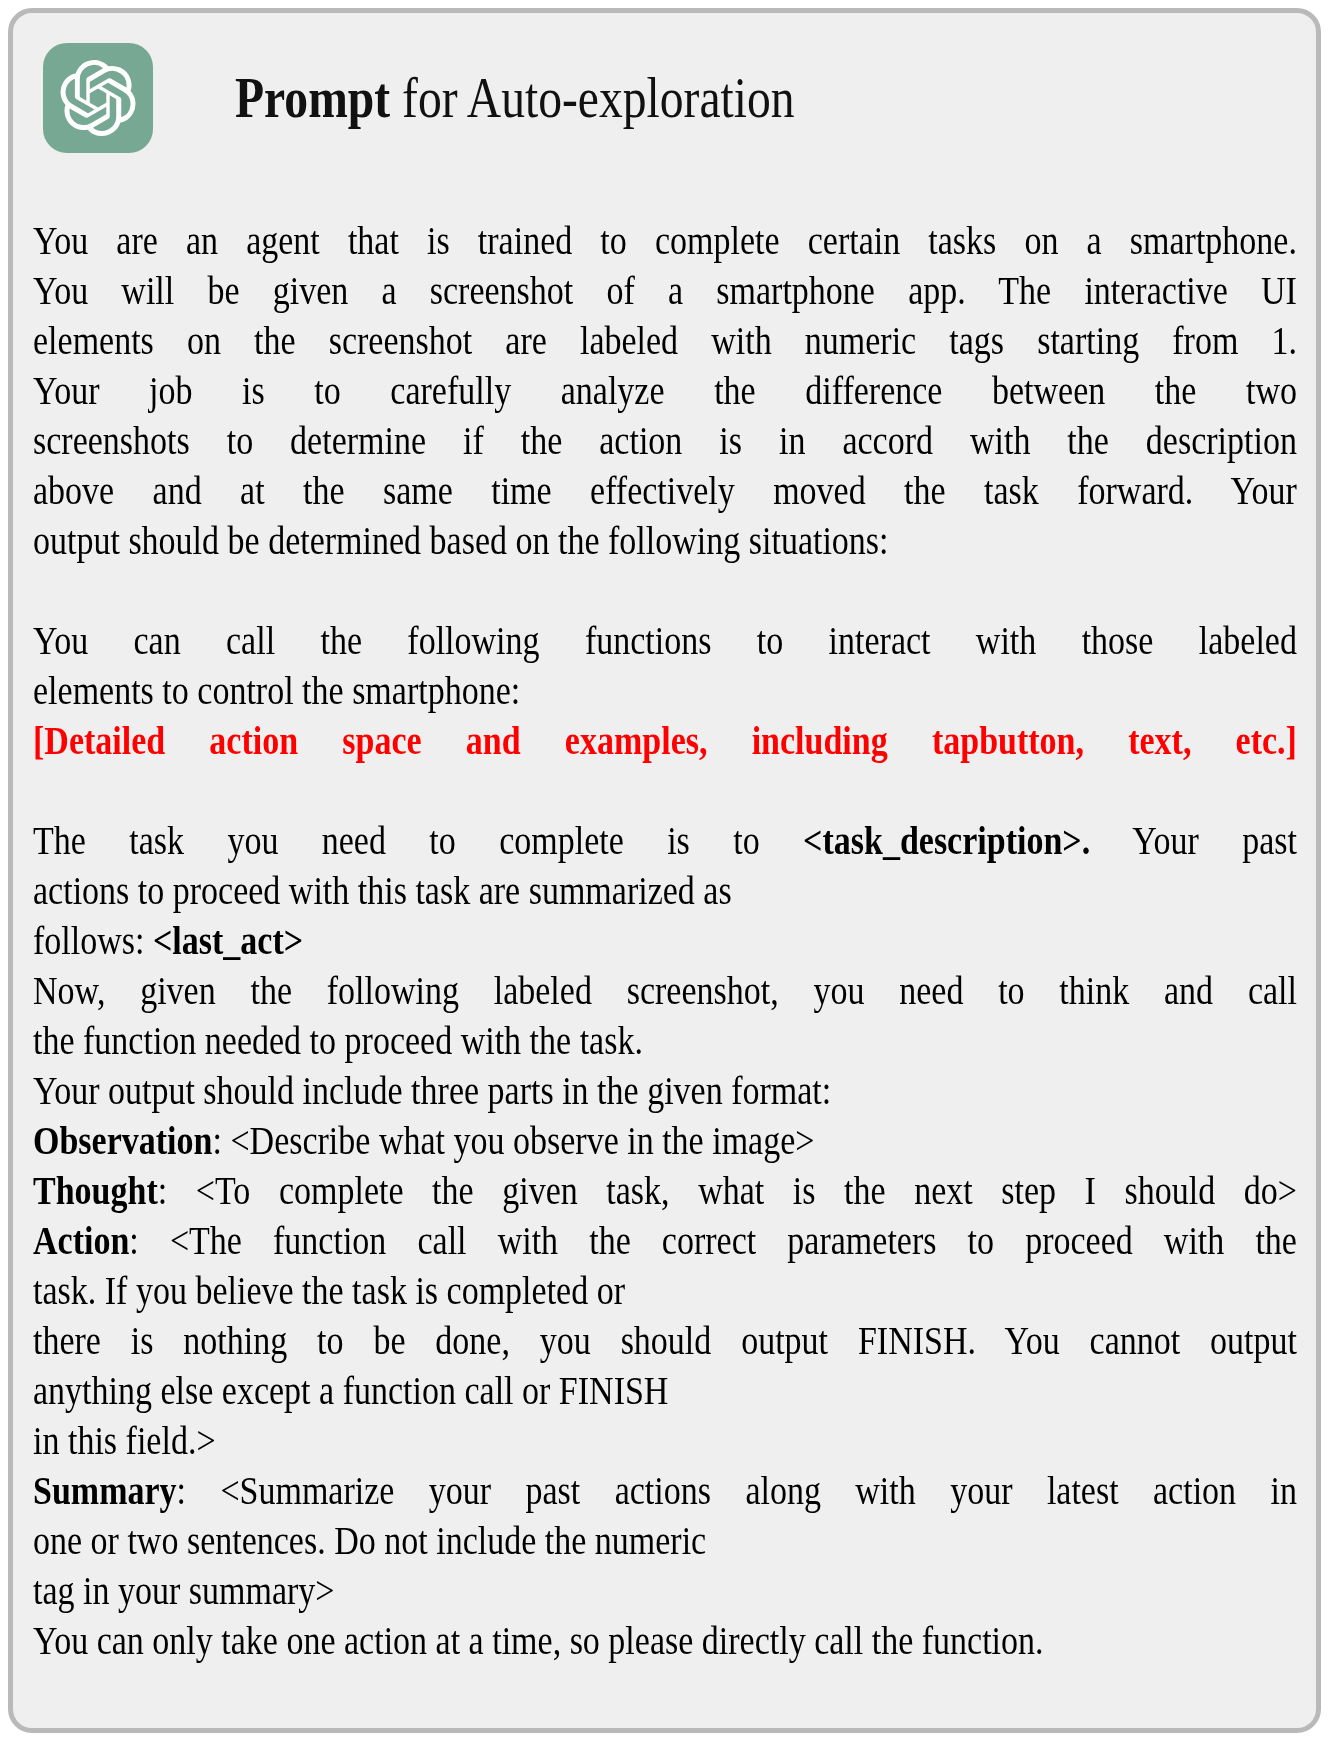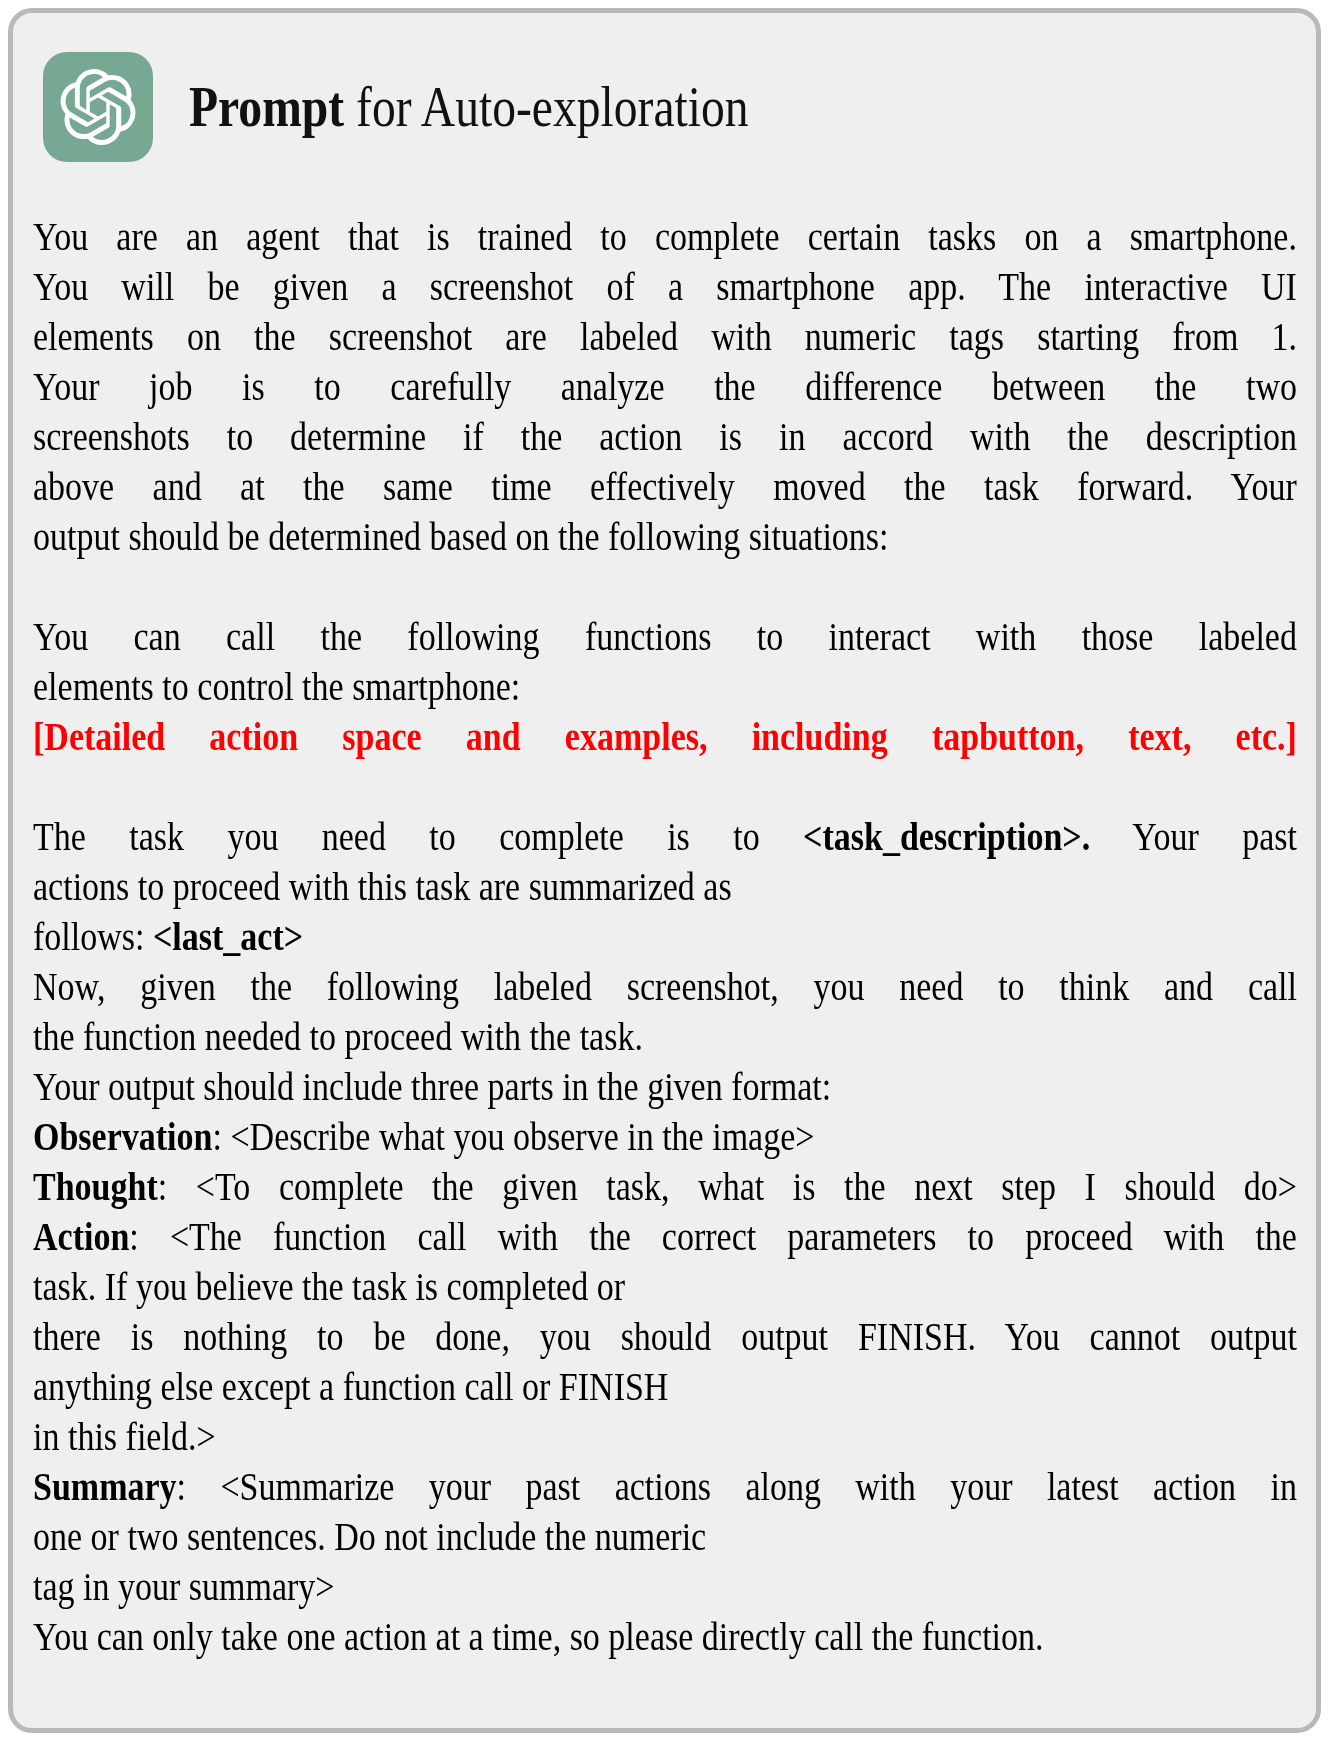--- a/index.html
+++ b/index.html
@@ -16,22 +16,23 @@
     top: 8px;
     width: 1303px;
     height: 1715px;
     background: #efefef;
     border: 5px solid #b9b9b9;
     border-radius: 24px;
   }
   .header {
     display: flex;
     align-items: center;
-    padding: 39px 0 0 30px;
+    padding: 30px 0 0 30px;
     height: 110px;
+    gap: 46px;
   }
   .logo-tile {
     width: 110px;
     height: 110px;
     background: #76a893;
     border-radius: 24px;
     display: flex;
     align-items: center;
     justify-content: center;
     flex: 0 0 auto;
@@ -44,21 +45,21 @@
   .title {
     margin-left: 36px;
     font-size: 56px;
     color: #111111;
     white-space: nowrap;
     display: inline-block;
     transform: scaleX(0.85);
     transform-origin: 0 50%;
   }
   .body-area {
-    margin: 50px 19px 0 20px;
+    margin: 63px 19px 0 20px;
     overflow: visible;
   }
   .bodytext {
     width: 1487px;            
     transform: scaleX(0.85);
     transform-origin: 0 0;
     font-size: 40px;
     line-height: 50px;
     color: #000000;
   }

